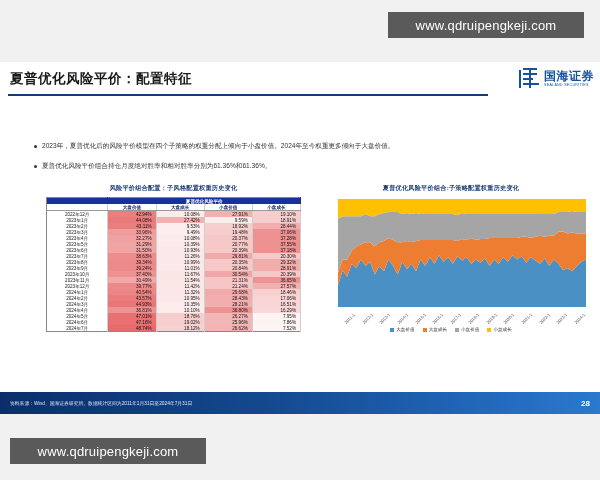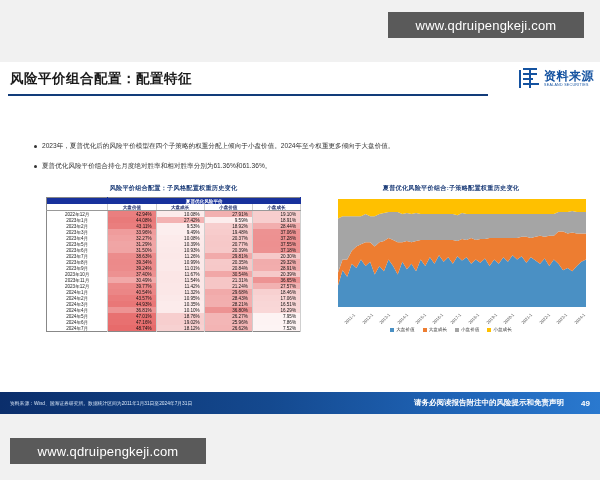--- a/index.html
+++ b/index.html
@@ -150,33 +150,33 @@
   #wm-bot { left: 10px; bottom: 16px; width: 196px; height: 26px; }
 </style>
 </head>
 <body>
 
 <div id="page">
 
   <div id="slide">
 
     <div id="hdr">
-      <div id="hdr-title">风险平价组合配置：配置特征</div>
+      <div id="hdr-title">夏普优化风险平价：配置特征</div>
       <div id="hdr-rule"></div>
       <div id="logo">
         <div id="logo-mark">
           <span class="b" style="left:1px;top:2px;width:2px;height:18px"></span>
           <span class="b" style="left:5px;top:0px;width:14px;height:2px"></span>
           <span class="b" style="left:5px;top:5px;width:14px;height:2px"></span>
           <span class="b" style="left:5px;top:10px;width:10px;height:2px"></span>
           <span class="b" style="left:5px;top:15px;width:16px;height:2px"></span>
           <span class="b" style="left:11px;top:0px;width:2px;height:20px"></span>
         </div>
         <div id="logo-text">
-          <span id="logo-cn">资料来源</span>
+          <span id="logo-cn">国海证券</span>
           <span id="logo-en">SEALAND SECURITIES</span>
         </div>
       </div>
     </div>
 
     <div class="sub" id="b2">
       <span class="dot"></span>
       <span>2023年，夏普优化后的风险平价模型在四个子策略的权重分配上倾向于小盘价值。2024年至今权重更多倾向于大盘价值。</span>
     </div>
     <div class="sub" id="b3">
@@ -389,22 +389,21 @@
           <div class="li">
             <span class="sw" style="background: rgb(255, 192, 0);"></span>
             <span>小盘成长</span>
           </div>
         </div>
     </div>
 
     <div id="src"></div>
     <div id="fbar">
       <span id="fbar-src">资料来源：Wind、国海证券研究所。数据统计区间为2011年1月31日至2024年7月31日</span>
-      <span id="fbar-note">请务必阅读报告附注中的风险提示和免责声明</span>
-      <span id="fbar-page">49</span>
+      <span id="fbar-page">28</span>
     </div>
 
   </div>
 
   <div class="wm" id="wm-top">www.qdruipengkeji.com</div>
   <div class="wm" id="wm-bot">www.qdruipengkeji.com</div>
 
 </div>
 
 </body></html>

